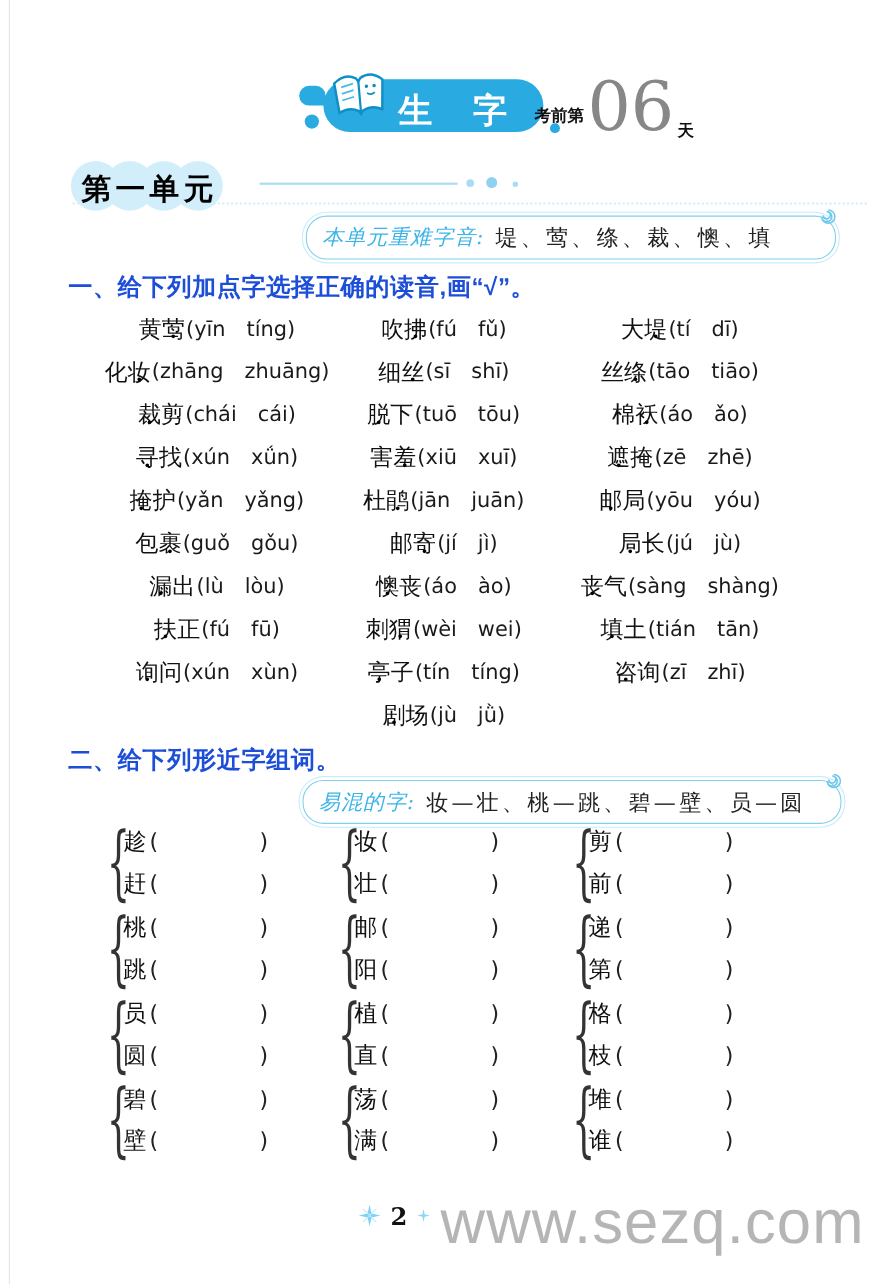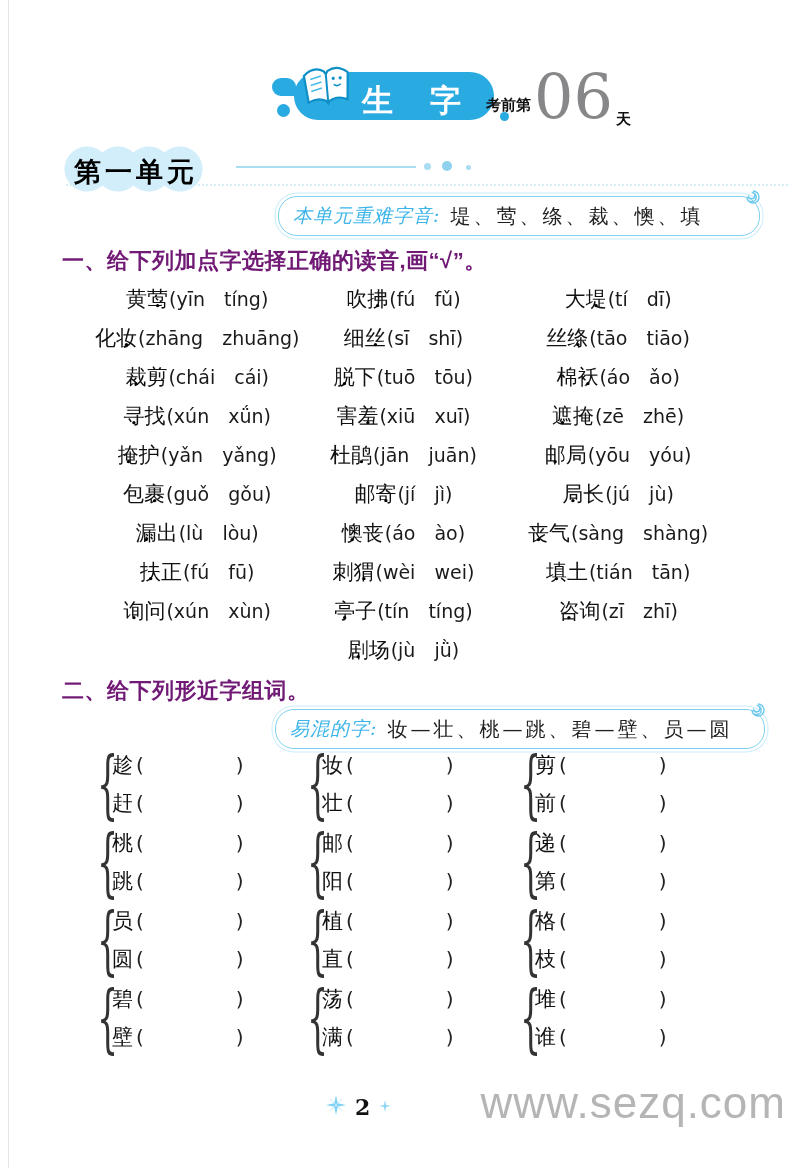--- a/index.html
+++ b/index.html
@@ -39,21 +39,21 @@
   .note{position:absolute;height:38px;border:1.5px solid #7fd0ef;border-radius:19px;background:#fff;
         display:flex;align-items:center;padding:0 14px;white-space:nowrap;
         box-shadow:0 0 0 2.5px #ffffff,0 0 0 3.5px #c9ecf9;}
   .note1{left:278px;top:196px;width:452px;}
   .note2{left:275px;top:709px;width:460px;}
   .note-label{color:#3cb4e8;font-family:"DejaVu Serif",serif;font-style:italic;font-size:19px;letter-spacing:1px;}
   .note-content{color:#222;font-family:"DejaVu Serif",serif;font-size:20px;letter-spacing:3px;margin-left:10px;}
   .spiral{position:absolute;right:-4px;top:-10px;}
 
   
-  .h1{position:absolute;left:62px;font-size:22px;font-weight:bold;color:#701a75;letter-spacing:0.5px;white-space:nowrap;}
+  .h1{position:absolute;left:62px;font-size:22px;font-weight:bold;color:#1d4ed8;letter-spacing:0.5px;white-space:nowrap;}
   .h1a{top:246px;}
   .h1b{top:676px;}
 
   
   .pcol{position:absolute;top:280px;display:flex;flex-direction:column;align-items:center;}
   .pc1{left:95px;} .pc2{left:330px;} .pc3{left:528px;}
   .pi{height:39px;display:flex;align-items:center;font-size:21px;line-height:1;white-space:nowrap;}
   .zh{font-family:"DejaVu Serif",serif;color:#111;}
   .dd{position:relative;display:inline-block;}
   .dd::after{content:"\2022";position:absolute;left:50%;transform:translateX(-50%);top:1.02em;font-size:0.55em;color:#000;}
@@ -67,21 +67,21 @@
          display:inline-block;width:18px;transform:scaleX(0.45);transform-origin:center;font-weight:400;}
   .plines{display:flex;flex-direction:column;justify-content:space-between;height:74px;margin-left:2px;}
   .pline{height:36px;display:flex;align-items:center;font-size:21px;white-space:nowrap;}
   .zh2{font-family:"DejaVu Serif",serif;color:#111;margin-right:3px;}
   .pr{font-family:"DejaVu Sans",sans-serif;font-size:20px;color:#222;}
   .blank{display:inline-block;width:92px;}
 
   
   .pagenum{position:absolute;left:326px;top:1094px;display:flex;align-items:center;gap:9px;}
   .pnum{font-family:"DejaVu Serif",serif;font-weight:bold;font-size:22px;color:#111;}
-  .watermark{position:absolute;right:14px;top:1078px;font-size:44px;color:#b5b5b5;letter-spacing:1px;}
+  .watermark{position:absolute;right:14px;top:1078px;font-size:56px;color:#b5b5b5;letter-spacing:1px;}
 </style>
 </head>
 <body>
 
 <div class="page">
   <div class="edge-line"></div>
 
   <div class="banner">
     <div class="b-d1"></div>
     <div class="b-d2"></div>

